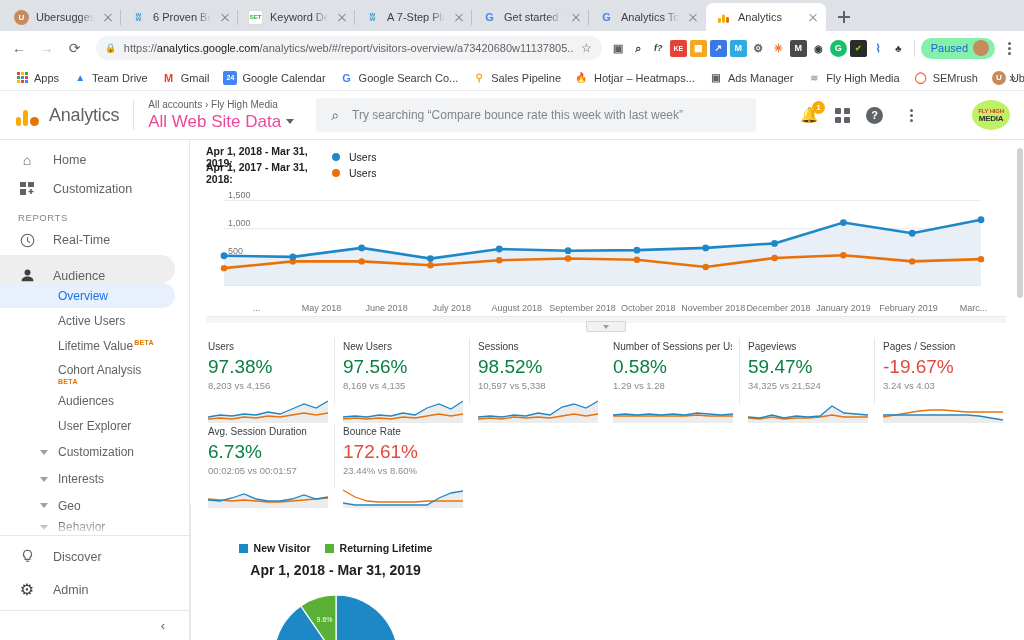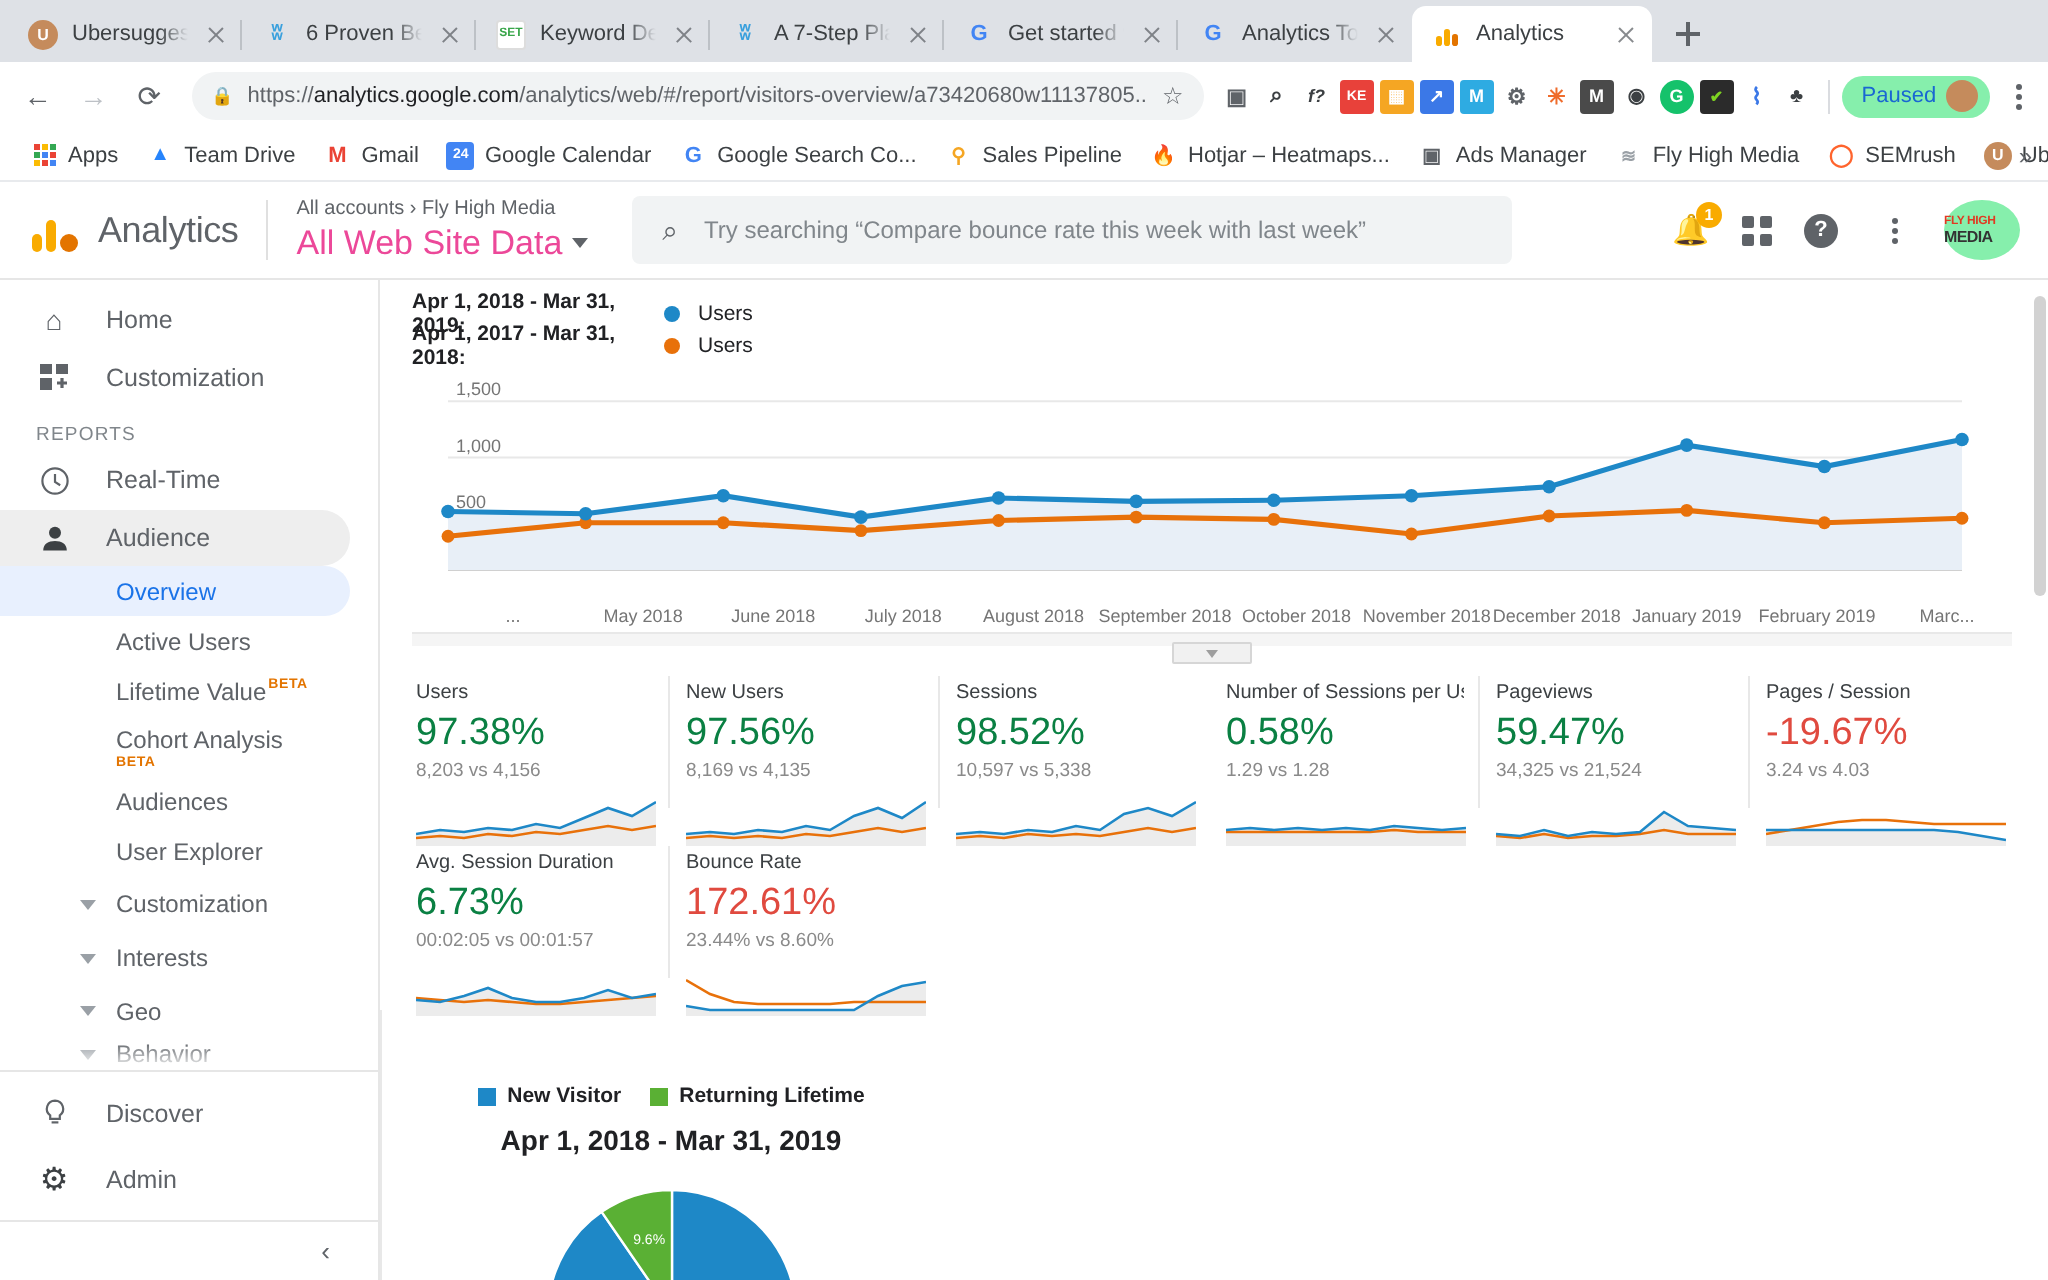--- a/index.html
+++ b/index.html
@@ -132,42 +132,42 @@
     position: absolute; top: -5px; right: -6px; width: 13px; height: 13px;
     background: #f9ab00; color: #fff; border-radius: 50%; font-size: 8px;
     display: flex; align-items: center; justify-content: center; font-weight: bold;
   }
   .grid-ico { display: grid; grid-template-columns: 6px 6px; grid-template-rows: 6px 6px;
               gap: 3px; }
   .grid-ico i { background: #5f6368; border-radius: 1px; display: block; }
   .help-ico { width: 17px; height: 17px; border-radius: 50%; background: #5f6368;
               color: #fff; font-size: 11px; font-weight: bold; display: flex;
               align-items: center; justify-content: center; }
-  .fhm { width: 38px; height: 30px; border-radius: 50%; background: #86efac;
-         display: flex; flex-direction: column; align-items: flex-start; justify-content: center;
-         line-height: 8px; }
+  .fhm { width: 38px; height: 30px; border-radius: 50%; background: #bef264;
+         display: flex; flex-direction: column; align-items: center; justify-content: center;
+         line-height: 8px; margin-left: 36px; }
   .fhm .l1 { font-size: 6px; font-weight: bold; color: #e03a22; letter-spacing: -.2px; }
   .fhm .l2 { font-size: 8px; font-weight: bold; color: #333; letter-spacing: -.3px; }
 
   .ga-body { flex: 1 1 auto; display: flex; min-height: 0; }
 
   
   .sidebar {
     width: 190px; flex: 0 0 190px; background: #fff;
     border-right: 1px solid #e6e6e6; display: flex; flex-direction: column;
     padding-top: 6px; position: relative;
   }
   .nav-item {
     height: 33px; display: flex; align-items: center; gap: 17px;
     padding-left: 18px; font-size: 12.5px; color: #5f6368;
     border-radius: 0 16px 16px 0; margin-right: 14px;
   }
   .nav-item .nav-ico { width: 18px; flex: 0 0 18px; display: flex;
                        align-items: center; justify-content: center; font-size: 14px; color: #5f6368; }
-  .nav-item.sel-parent { background: #eeeeee; }
+  .nav-item.sel-parent { background: #eeeeee; align-items: flex-end; }
   .nav-item.sel-parent .nav-ico { color: #202124; }
   .section-label { font-size: 9.5px; color: #80868b; letter-spacing: .6px;
                    padding: 9px 0 3px 18px; text-transform: uppercase; }
   .sub-item {
     height: 29px; display: flex; align-items: center; font-size: 12px; color: #5f6368;
     padding-left: 58px; border-radius: 0 16px 16px 0; margin-right: 14px;
     position: relative;
   }
   .sub-item.active { background: #e8f0fe; color: #1a73e8; }
   .sub-item .beta {

